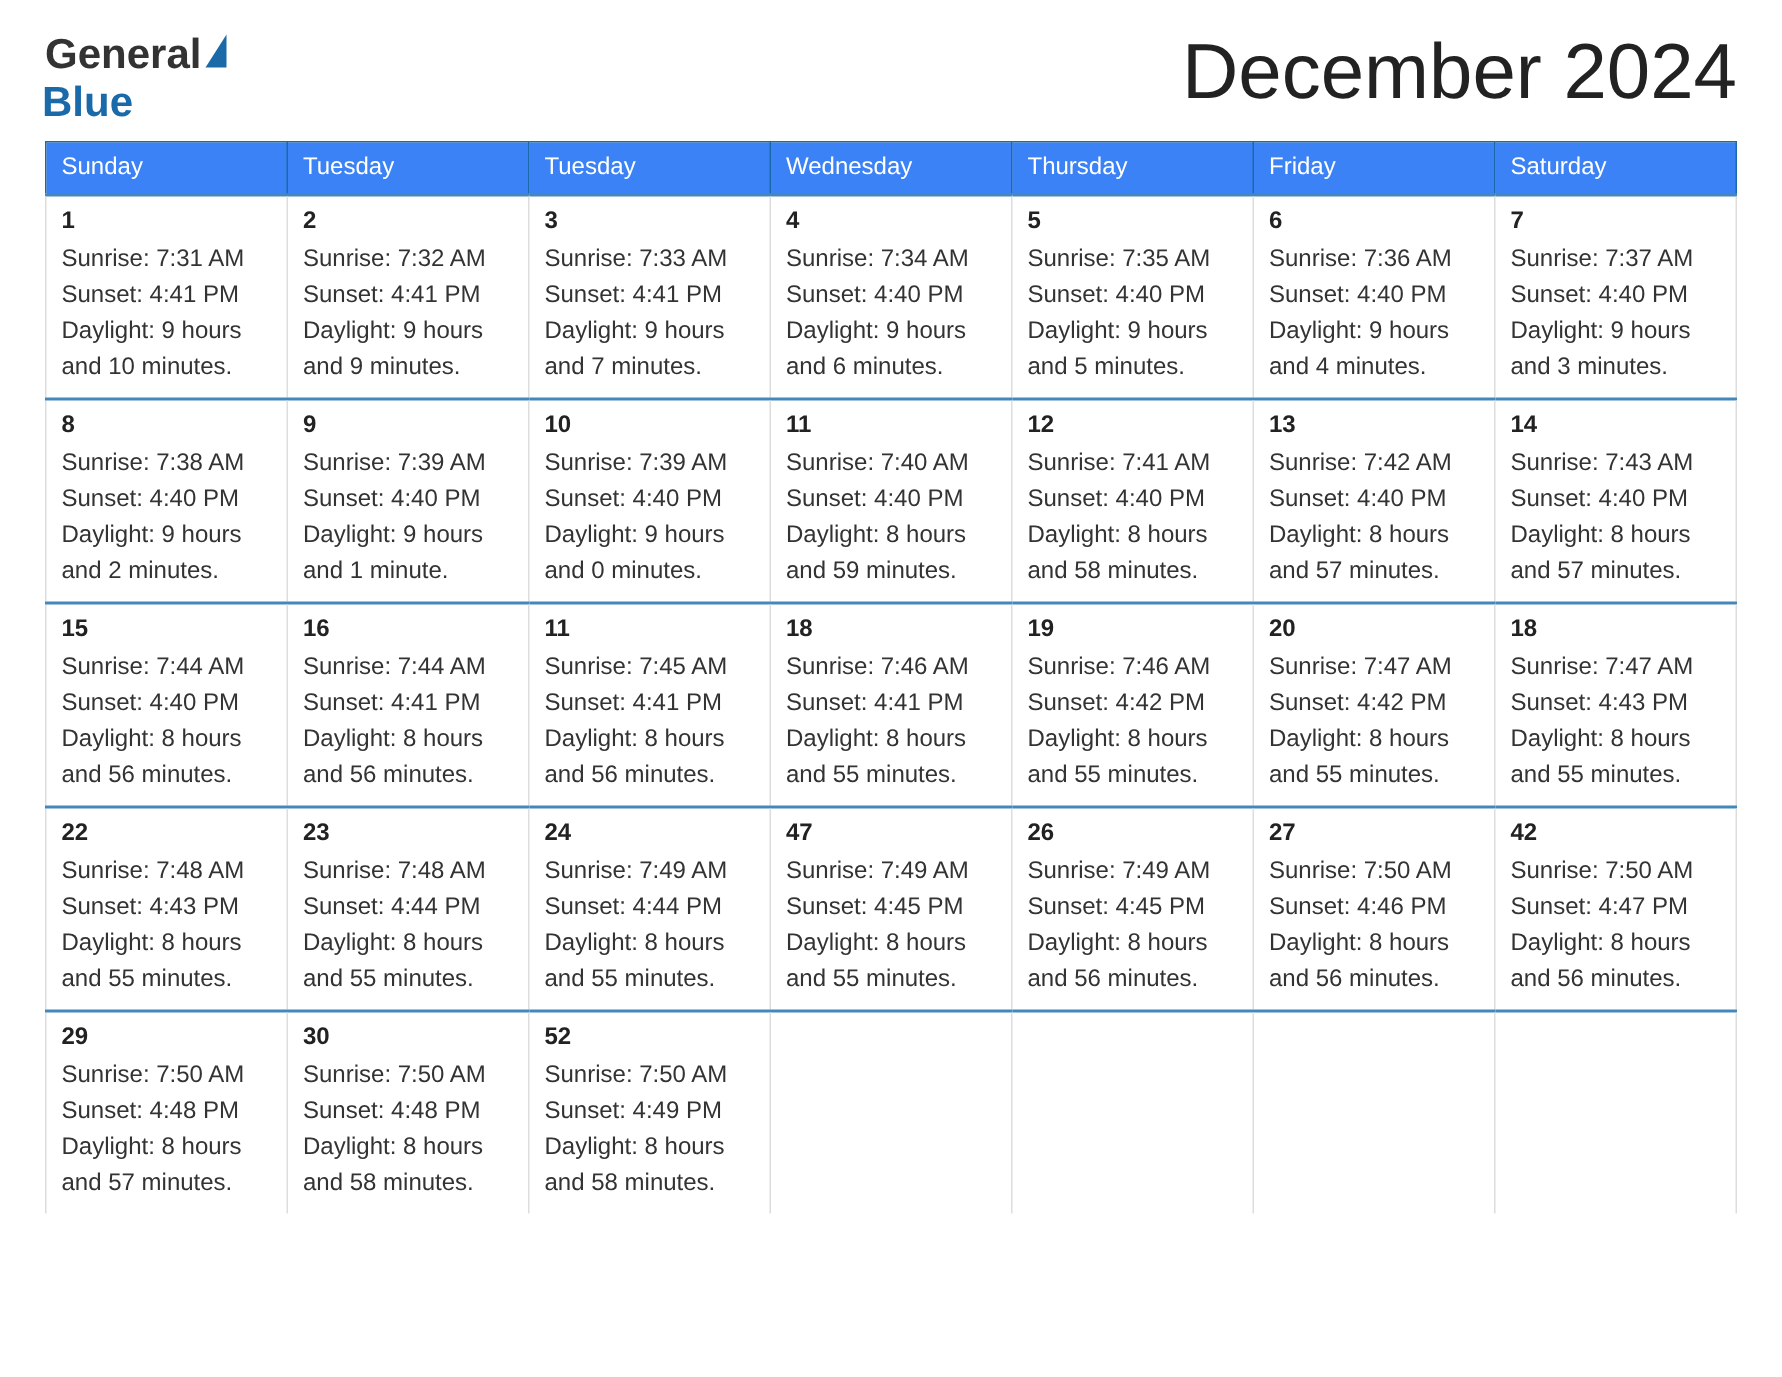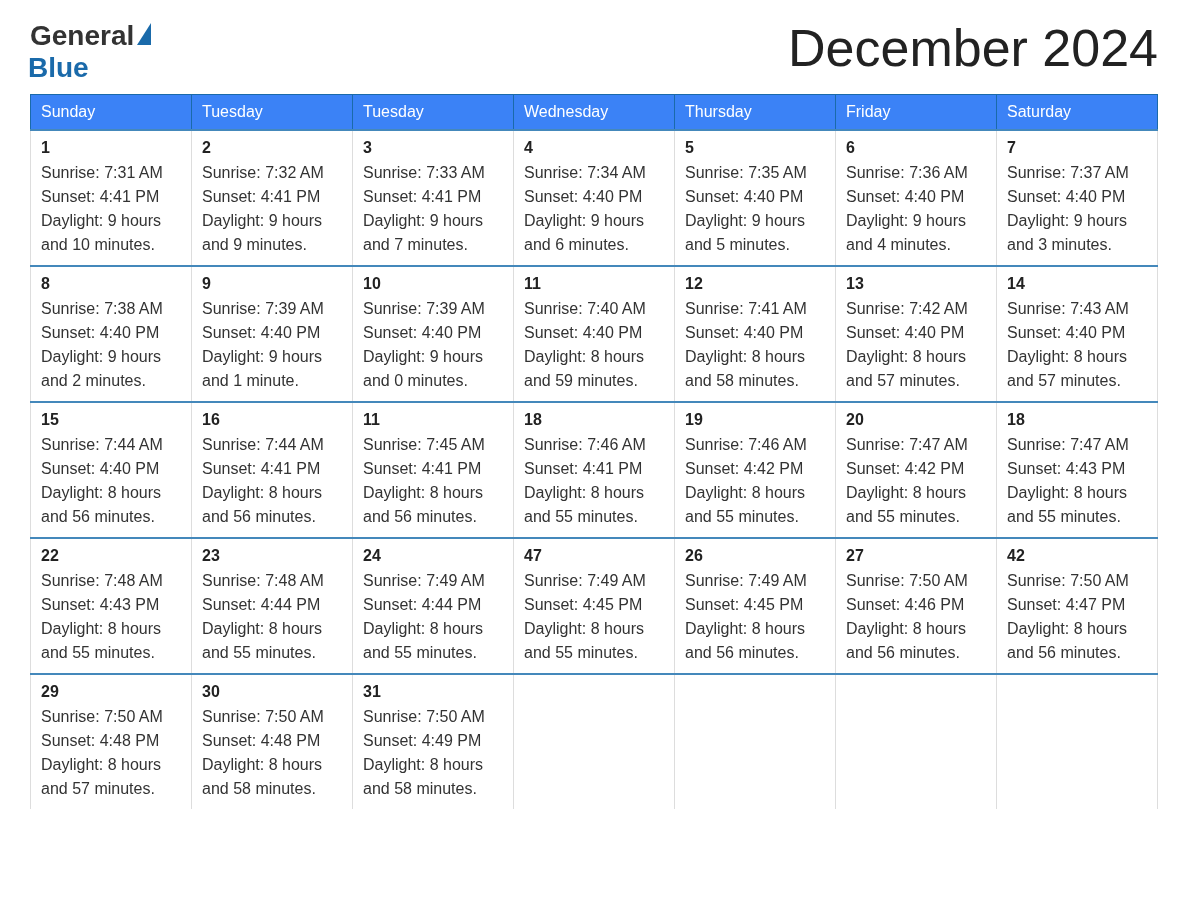--- a/index.html
+++ b/index.html
@@ -275,21 +275,21 @@
       <tr class="week-row">
         <td>
           <span class="day-num">29</span>
           <div class="day-info">Sunrise: 7:50 AM<br>Sunset: 4:48 PM<br>Daylight: 8 hours and 57 minutes.</div>
         </td>
         <td>
           <span class="day-num">30</span>
           <div class="day-info">Sunrise: 7:50 AM<br>Sunset: 4:48 PM<br>Daylight: 8 hours and 58 minutes.</div>
         </td>
         <td>
-          <span class="day-num">31</span>
+          <span class="day-num">52</span>
           <div class="day-info">Sunrise: 7:50 AM<br>Sunset: 4:49 PM<br>Daylight: 8 hours and 58 minutes.</div>
         </td>
         <td class="empty-cell"></td>
         <td class="empty-cell"></td>
         <td class="empty-cell"></td>
         <td class="empty-cell"></td>
       </tr>
     </tbody>
 </table>
 

